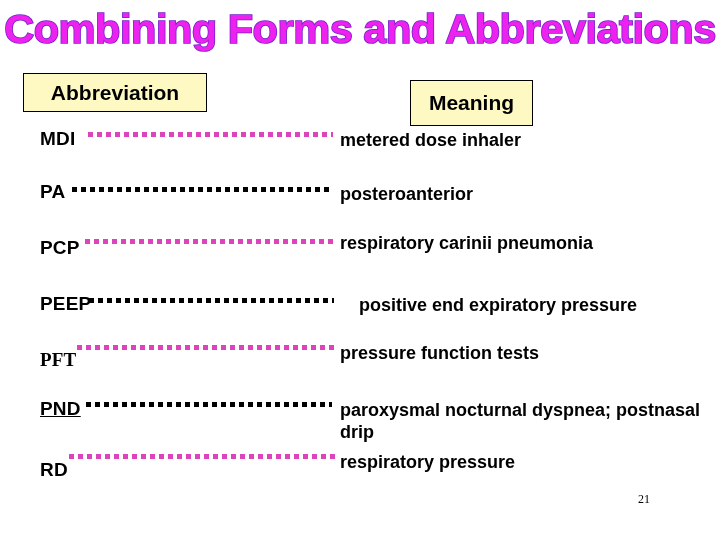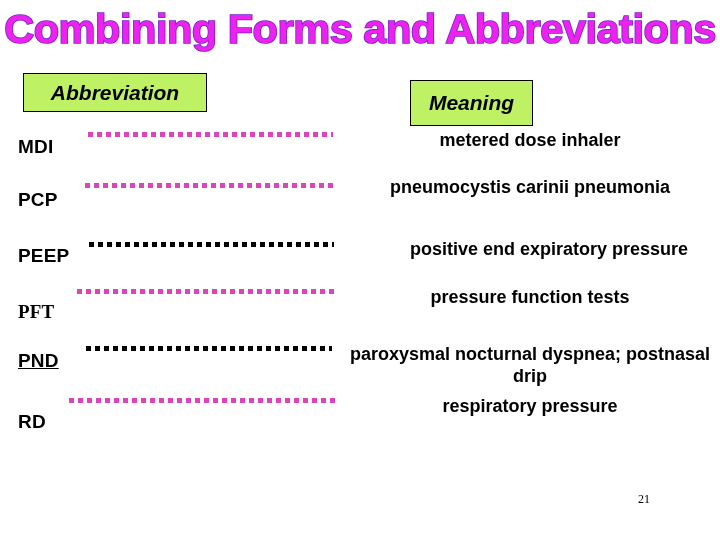--- a/index.html
+++ b/index.html
@@ -33,31 +33,30 @@
     paint-order: stroke fill;
     transform: scaleX(1.04);
     transform-origin: center top;
     white-space: nowrap;
     user-select: none;
   }
 
   
   .col-header {
     position: absolute;
-    background: #bef264;
+    background: #fef9c3;
     border: 1px solid #000000;
     box-sizing: border-box;
     font-weight: bold;
     font-size: 21px;
     color: #000000;
     display: flex;
     align-items: center;
     justify-content: center;
     letter-spacing: 0px;
-    font-style: italic;
   }
   #header-abbreviation {
     left: 23px;
     top: 73px;
     width: 184px;
     height: 39px;
   }
   #header-meaning {
     left: 410px;
     top: 80px;
@@ -71,27 +70,26 @@
     left: 0;
     top: 118px;
     width: 720px;
   }
   .table-row {
     position: relative;
     width: 720px;
   }
   .abbr-cell {
     position: absolute;
-    left: 18px;
+    left: 40px;
     font-weight: bold;
     font-size: 19px;
     color: #000000;
     white-space: nowrap;
     letter-spacing: 0.2px;
-    margin-top: 8px;
   }
   .leader {
     position: absolute;
     height: 5px;
     background-repeat: repeat-x;
     background-size: 9px 5px;
   }
   .leader.pink {
     background-image: linear-gradient(to right, #dd44bb 0, #dd44bb 5px, rgba(255,255,255,0) 5px, rgba(255,255,255,0) 9px);
   }
@@ -99,21 +97,20 @@
     background-image: linear-gradient(to right, #000000 0, #000000 5px, rgba(255,255,255,0) 5px, rgba(255,255,255,0) 9px);
   }
   .meaning-cell {
     position: absolute;
     left: 340px;
     width: 380px;
     font-weight: bold;
     font-size: 18px;
     line-height: 22px;
     color: #000000;
-    text-align: center;
   }
 
   
   #page-number {
     position: absolute;
     left: 638px;
     top: 492px;
     font-family: "Liberation Serif", serif;
     font-size: 12px;
     color: #000000;
@@ -131,24 +128,29 @@
 <div class="col-header" id="header-meaning">
   <span>Meaning</span>
 </div>
 
 <div id="table-body">
     <div class="table-row" style="height: 55px;">
       <div class="abbr-cell" style="top: 10px;">MDI</div>
       <div class="leader pink" style="left: 88px; width: 245px; top: 14px;"></div>
       <div class="meaning-cell" style="top: 11px;">metered dose inhaler</div>
     </div>
+    <div class="table-row" style="height: 56px;">
+      <div class="abbr-cell" style="top: 8px;">PA</div>
+      <div class="leader black" style="left: 72px; width: 261px; top: 14px;"></div>
+      <div class="meaning-cell" style="top: 10px;">posteroanterior</div>
+    </div>
     <div class="table-row" style="height: 58px;">
       <div class="abbr-cell" style="top: 8px;">PCP</div>
       <div class="leader pink" style="left: 85px; width: 252px; top: 10px;"></div>
-      <div class="meaning-cell" style="top: 3px;">pneumocystis carinii pneumonia</div>
+      <div class="meaning-cell" style="top: 3px;">respiratory carinii pneumonia</div>
     </div>
     <div class="table-row" style="height: 52px;">
       <div class="abbr-cell" style="top: 6px;">PEEP</div>
       <div class="leader black" style="left: 89px; width: 245px; top: 11px;"></div>
       <div class="meaning-cell" style="top: 7px; margin-left: 19px;">positive end expiratory pressure</div>
     </div>
     <div class="table-row" style="height: 51px;">
       <div class="abbr-cell" style="top: 10px; font-family: Liberation Serif, serif;">PFT</div>
       <div class="leader pink" style="left: 77px; width: 259px; top: 6px;"></div>
       <div class="meaning-cell" style="top: 3px;">pressure function tests</div>

